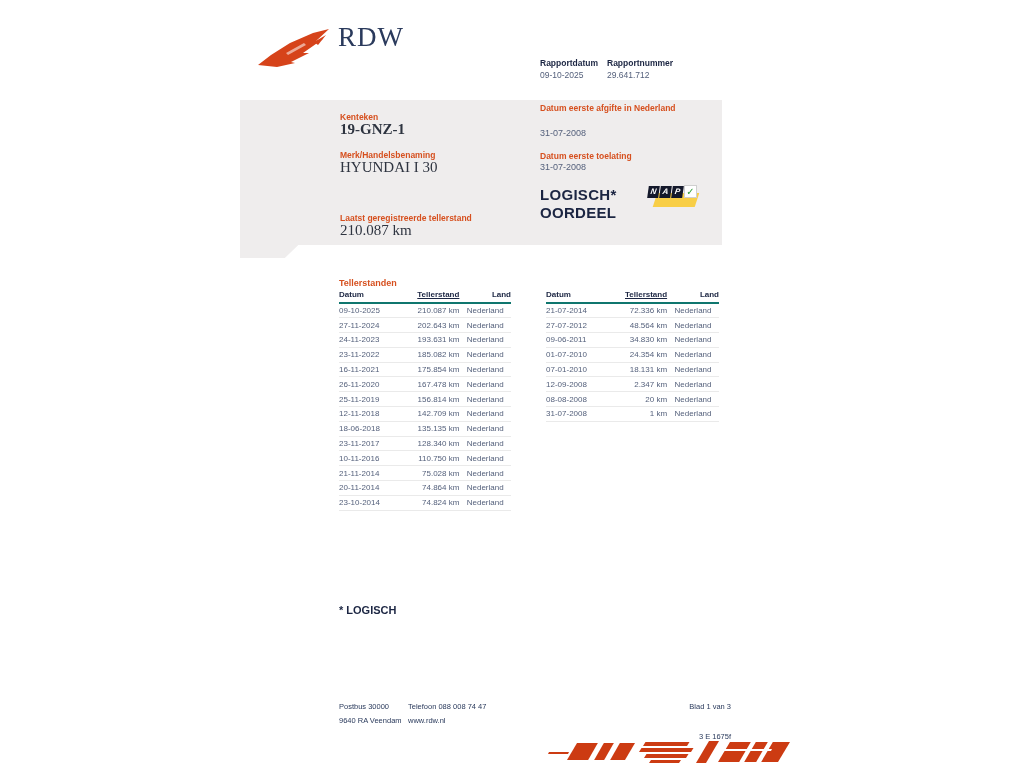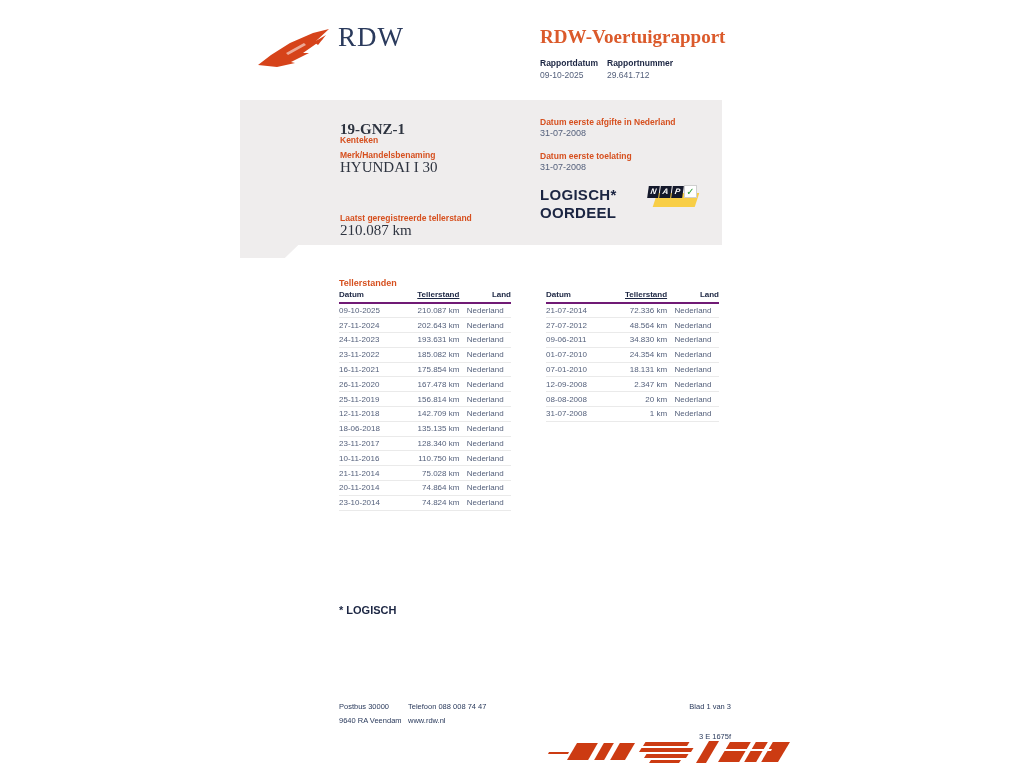--- a/index.html
+++ b/index.html
@@ -85,21 +85,21 @@
   
   .section-title {
     left: 339px; top: 278px;
     font-size: 9px; font-weight: bold; color: #D6501F;
   }
   .odo-table { position: absolute; top: 290px; border-collapse: collapse; table-layout: fixed; }
   .odo-table.left  { left: 339px; width: 172px; }
   .odo-table.right { left: 546px; width: 173px; }
   .odo-table th {
     font-size: 8px; font-weight: bold; color: #1B2542;
-    border-bottom: 2px solid #701a75;
+    border-bottom: 2px solid #0f766e;
     padding: 0 0 3px 0; height: 12px;
   }
   .odo-table th:nth-child(1) { text-align: left; width: 42%; }
   .odo-table th:nth-child(2) { text-align: right; width: 28%; text-decoration: underline; }
   .odo-table th:nth-child(3) { text-align: right; width: 30%; }
   .odo-table td {
     font-size: 8px; color: #55617C;
     height: 14.8px; padding: 0;
     border-bottom: 1px solid #EAEAEA;
     white-space: nowrap;
@@ -134,35 +134,34 @@
 
 <div class="page">
 
   <svg class="abs logo-wing" viewBox="0 0 76 42">
     <path fill="#D6431A" d="M2,39 L15,29 L34,17 L57,7 L73,3 L60,15 L67,13 L47,27 L53,27 L35,36 L39,37 L21,41 Z"></path>
     <path fill="#D6431A" d="M58,16 L70,9 L62,19 Z"></path>
     <path fill="#ffffff" d="M30,27 L48,17 L50,19 L32,29 Z" opacity="0.55"></path>
   </svg>
   <div class="abs logo-text">RDW</div>
 
-  <div class="abs report-title">RDW-Voertuigrapport</div>
   <div class="abs meta-label meta-date-label">Rapportdatum</div>
   <div class="abs meta-label meta-num-label">Rapportnummer</div>
   <div class="abs meta-value meta-date-value">09-10-2025</div>
   <div class="abs meta-value meta-num-value">29.641.712</div>
 
   <div class="abs vehicle-panel">
-    <div class="panel-label" style="left:100px; top:12px;margin-top:23px;">Kenteken</div>
+    <div class="panel-label" style="left:100px; top:12px;">Kenteken</div>
     <div class="panel-value" style="left:100px; top:21px;font-weight:bold;">19-GNZ-1</div>
     <div class="panel-label" style="left:100px; top:50px;">Merk/Handelsbenaming</div>
     <div class="panel-value" style="left:100px; top:59px;">HYUNDAI I 30</div>
     <div class="panel-label" style="left:100px; top:113px;">Laatst geregistreerde tellerstand</div>
     <div class="panel-value" style="left:100px; top:122px;">210.087 km</div>
 
-    <div class="panel-label" style="left:300px; top:17px;">Datum eerste afgifte in Nederland</div>
+    <div class="panel-label" style="left:300px; top:3px;">Datum eerste afgifte in Nederland</div>
     <div class="panel-smallvalue" style="left:300px; top:28px;">31-07-2008</div>
     <div class="panel-label" style="left:300px; top:51px;">Datum eerste toelating</div>
     <div class="panel-smallvalue" style="left:300px; top:62px;">31-07-2008</div>
 
     <div class="oordeel">
       <div>LOGISCH*</div>
       <div>OORDEEL</div>
     </div>
 
     <div class="nap">

